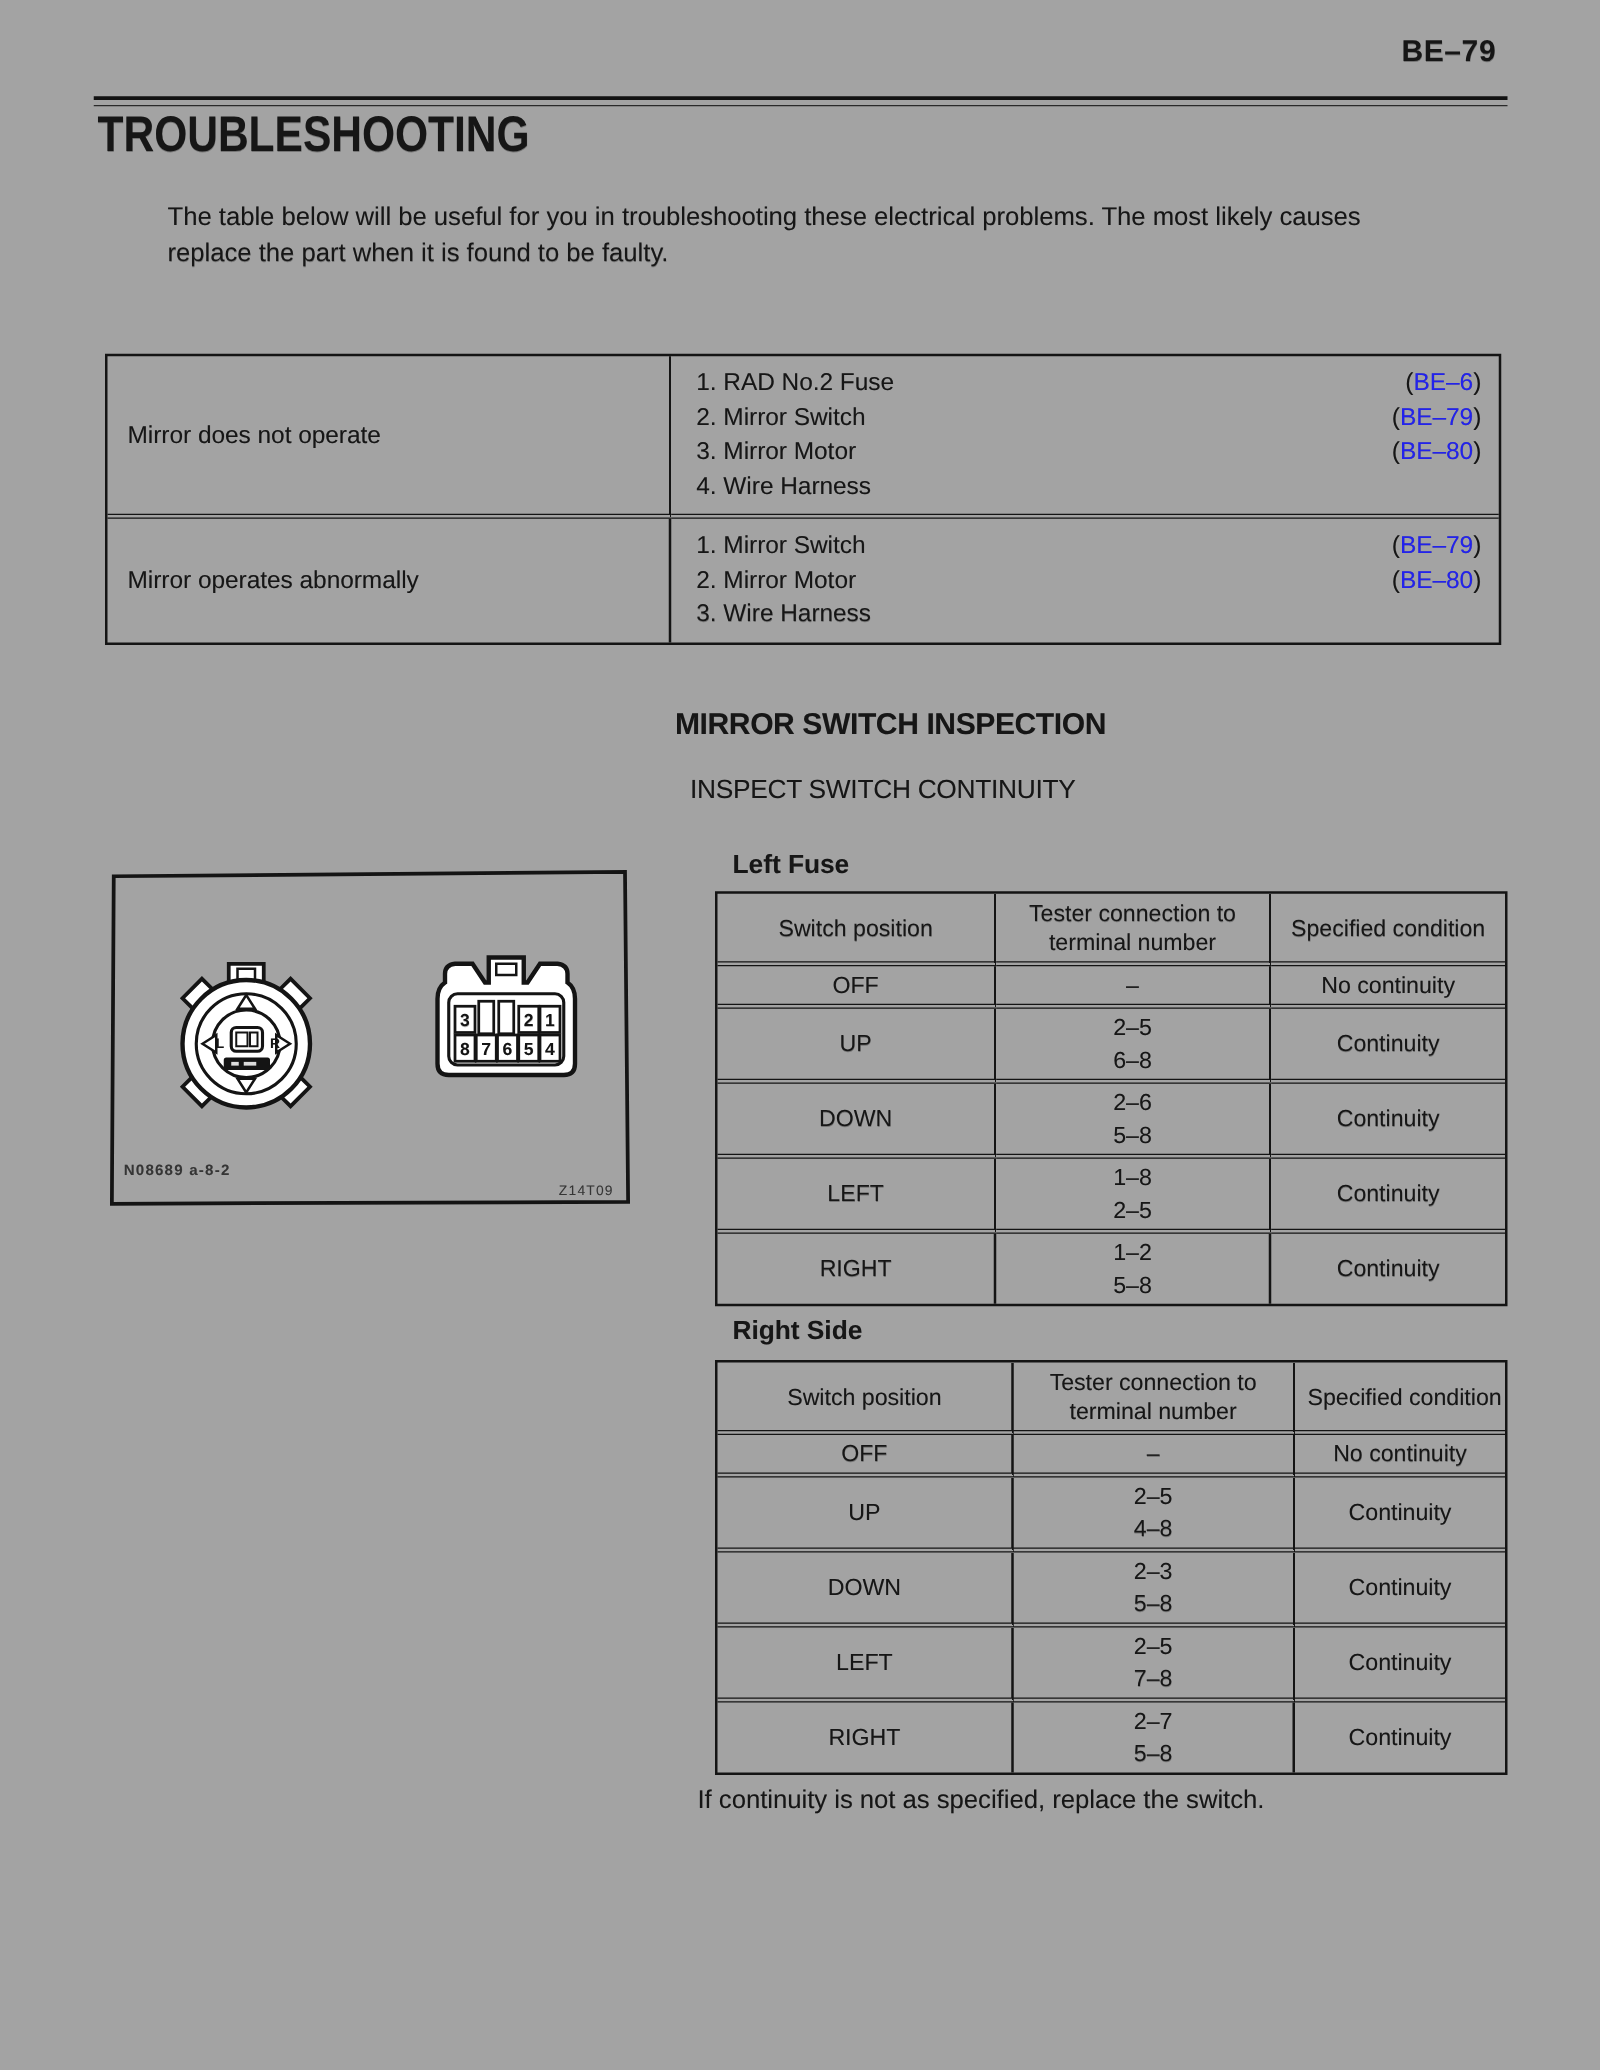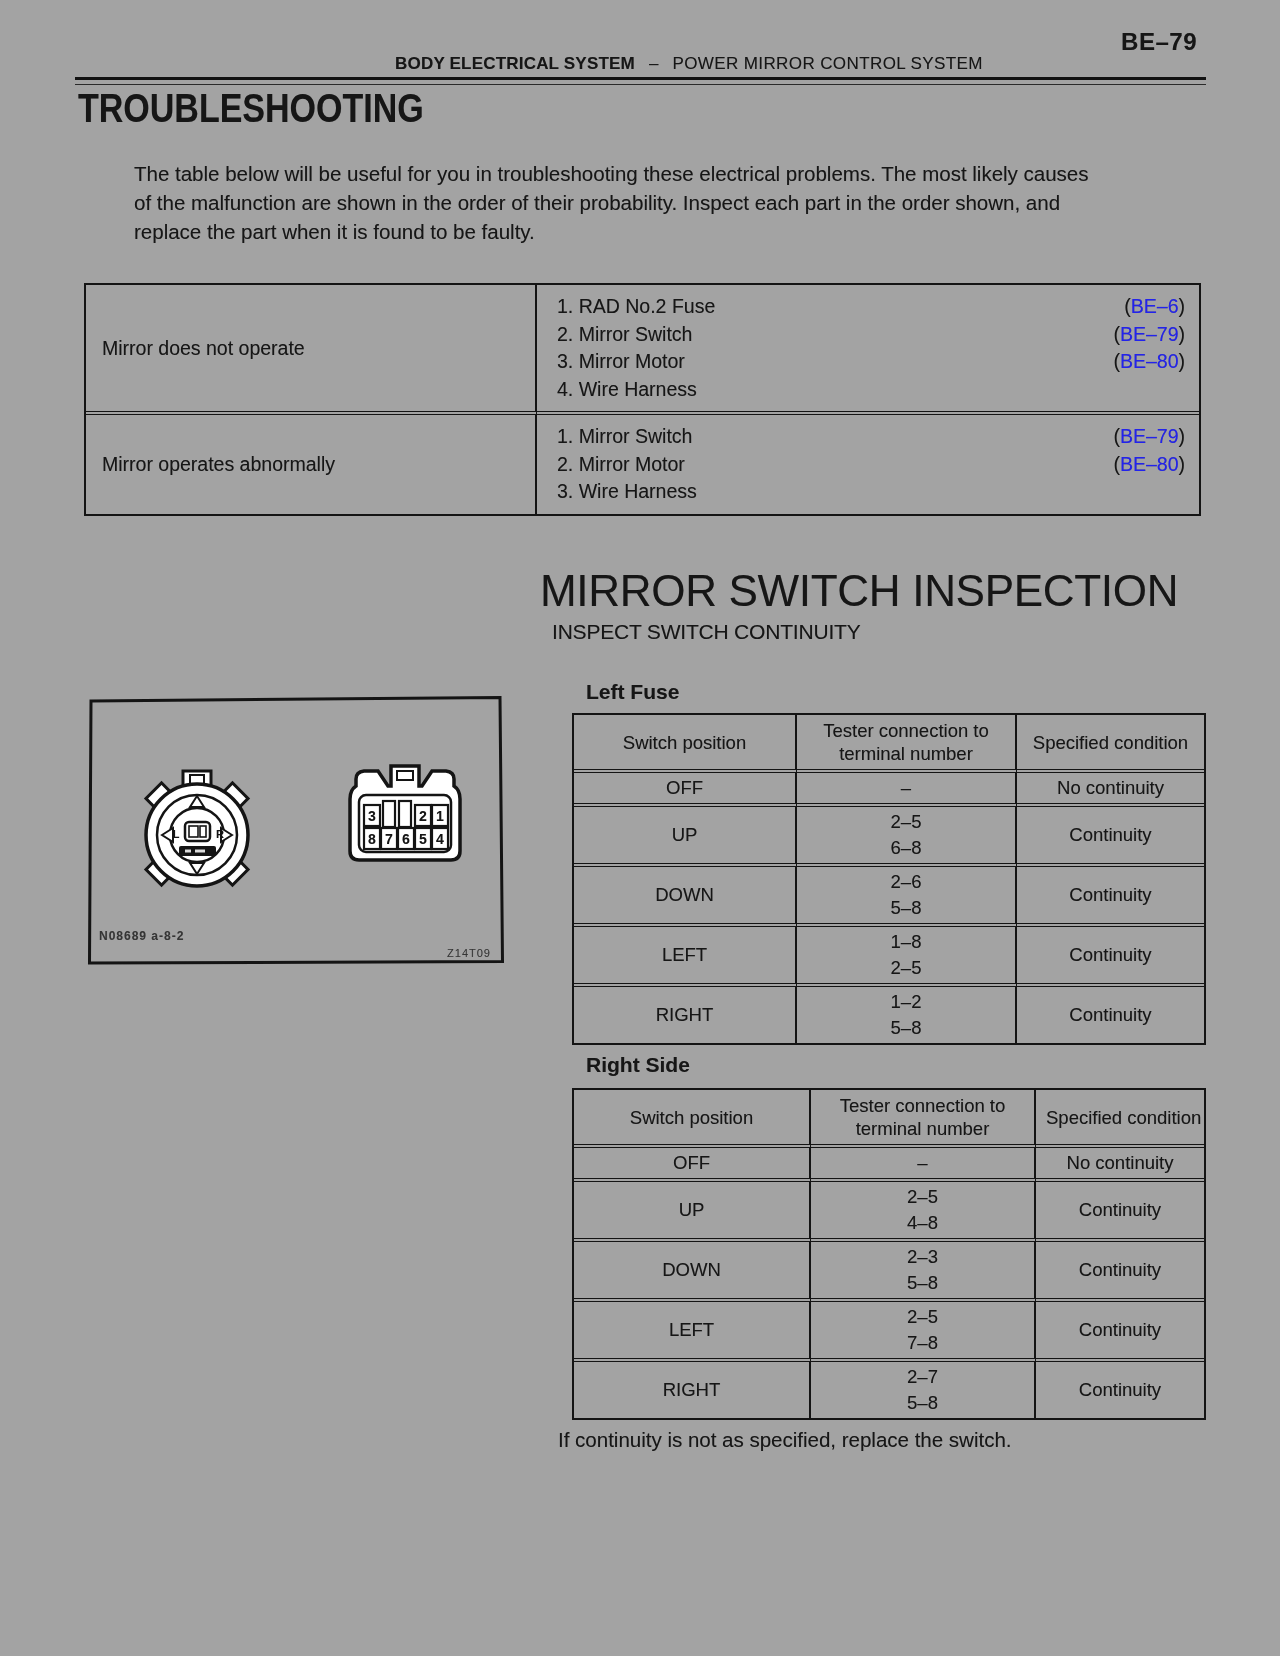--- a/index.html
+++ b/index.html
@@ -30,21 +30,21 @@
   
   .trouble-table{top:283px;left:84px;width:1113px;font-size:19.5px;}
   .trouble-table th{height:37px;text-align:center;}
   .trouble-table .hdr-duo{display:flex;justify-content:space-between;align-items:center;padding:0 14px 0 20px;}
   .trouble-cell{text-align:left;padding-left:16px !important;}
   .duo{display:flex;justify-content:space-between;align-items:flex-start;padding:8px 14px 8px 20px;}
   .pline,.gline{line-height:27.5px;}
   .gline{text-align:right;}
   .pagelink{color:#2222ee;text-decoration:none;cursor:pointer;}
   
-  .insp-title{top:566px;left:540px;font-size:44px;font-weight:normal;letter-spacing:-0.3px;}
+  .insp-title{top:566px;left:540px;font-size:24px;font-weight:bold;letter-spacing:-0.3px;}
   .insp-sub{top:620px;left:552px;font-size:21px;font-weight:normal;letter-spacing:-0.2px;}
   .side-label{font-size:21px;font-weight:bold;}
   .left-label{top:680px;left:586px;}
   .right-label{top:1053px;left:586px;}
   .cont-table{width:630px;font-size:18.5px;text-align:center;margin-left:37px;}
   .cont-left{top:713px;left:535px;}
   .cont-right{top:1088px;left:535px;}
   .cont-table th{height:54px;font-size:18.5px;}
   .cont-table th .thpad{padding:0 10px;line-height:23px;}
   .cond-hdr .thpad{white-space:nowrap;padding:0 2px;}
@@ -58,30 +58,26 @@
   .fig-code{position:absolute;font-size:12px;color:#1d1d1d;letter-spacing:1px;font-weight:bold;opacity:0.82;filter:blur(0.4px);}
   .fig-code-left{left:12px;bottom:22px;}
   .fig-code-right{right:14px;bottom:6px;font-weight:normal;font-size:11px;}
 </style>
 </head>
 <body>
 
 <div class="page">
 
   <div class="abs page-num">BE–79</div>
-  <div class="abs page-header">
-    <span class="hb">BODY ELECTRICAL SYSTEM</span><span class="hd">–</span><span class="hs">POWER MIRROR CONTROL SYSTEM</span>
-  </div>
   <div class="abs rule-thick"></div>
   <div class="abs rule-thin"></div>
 
   <div class="abs doc-title">TROUBLESHOOTING</div>
   <div class="abs intro">
     <div>The table below will be useful for you in troubleshooting these electrical problems. The most likely causes</div>
-    <div>of the malfunction are shown in the order of their probability. Inspect each part in the order shown, and</div>
     <div>replace the part when it is found to be faulty.</div>
   </div>
 
   <table class="abs tbl trouble-table">
     <colgroup>
         <col style="width:451px">
         <col style="width:662px">
       </colgroup>
     <tbody>
     <tr>

